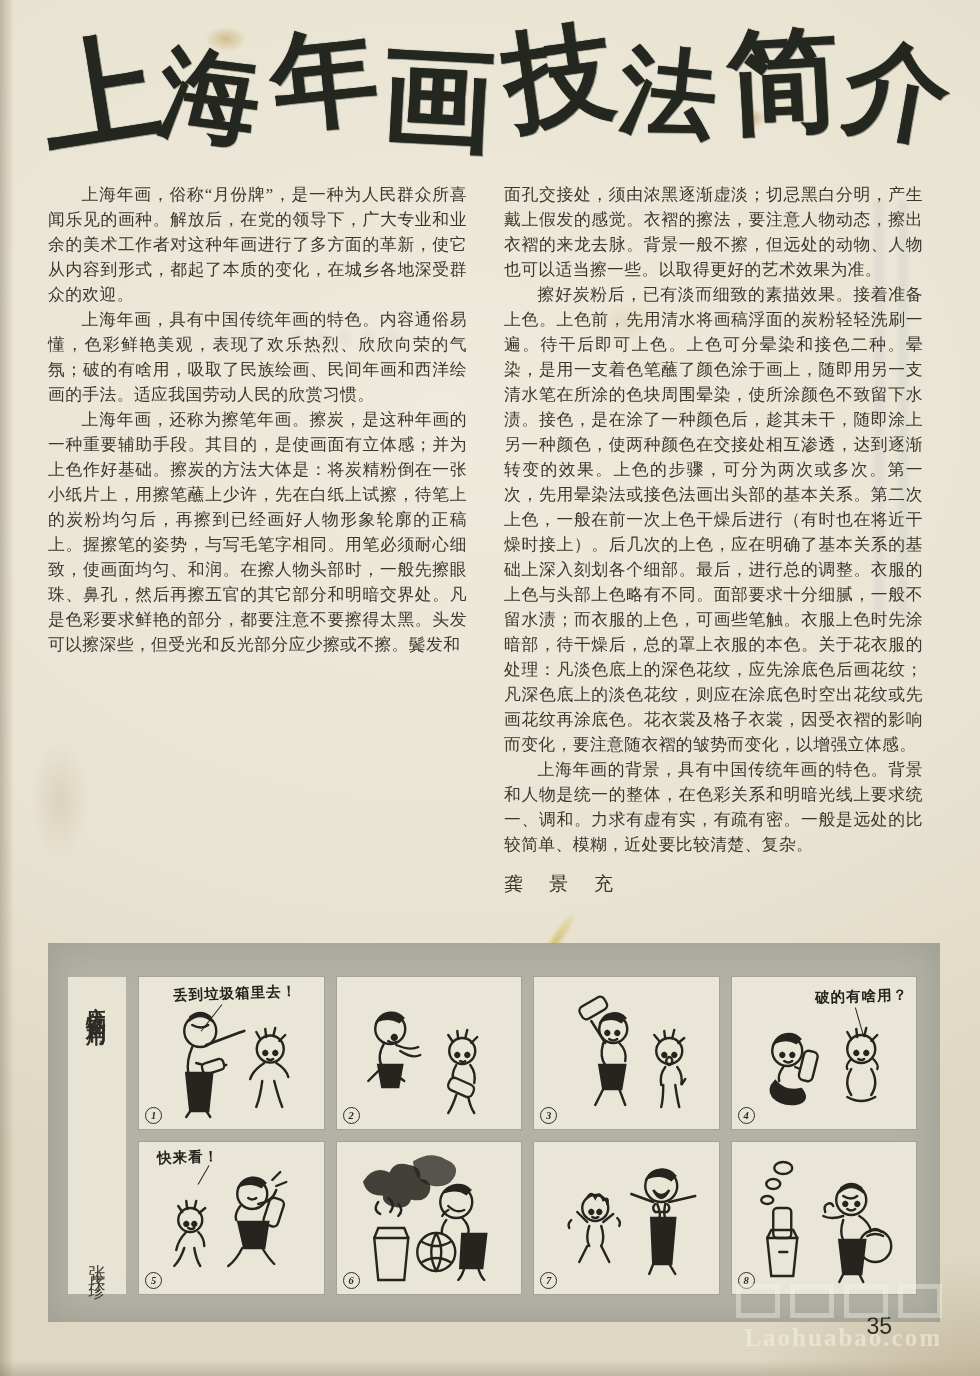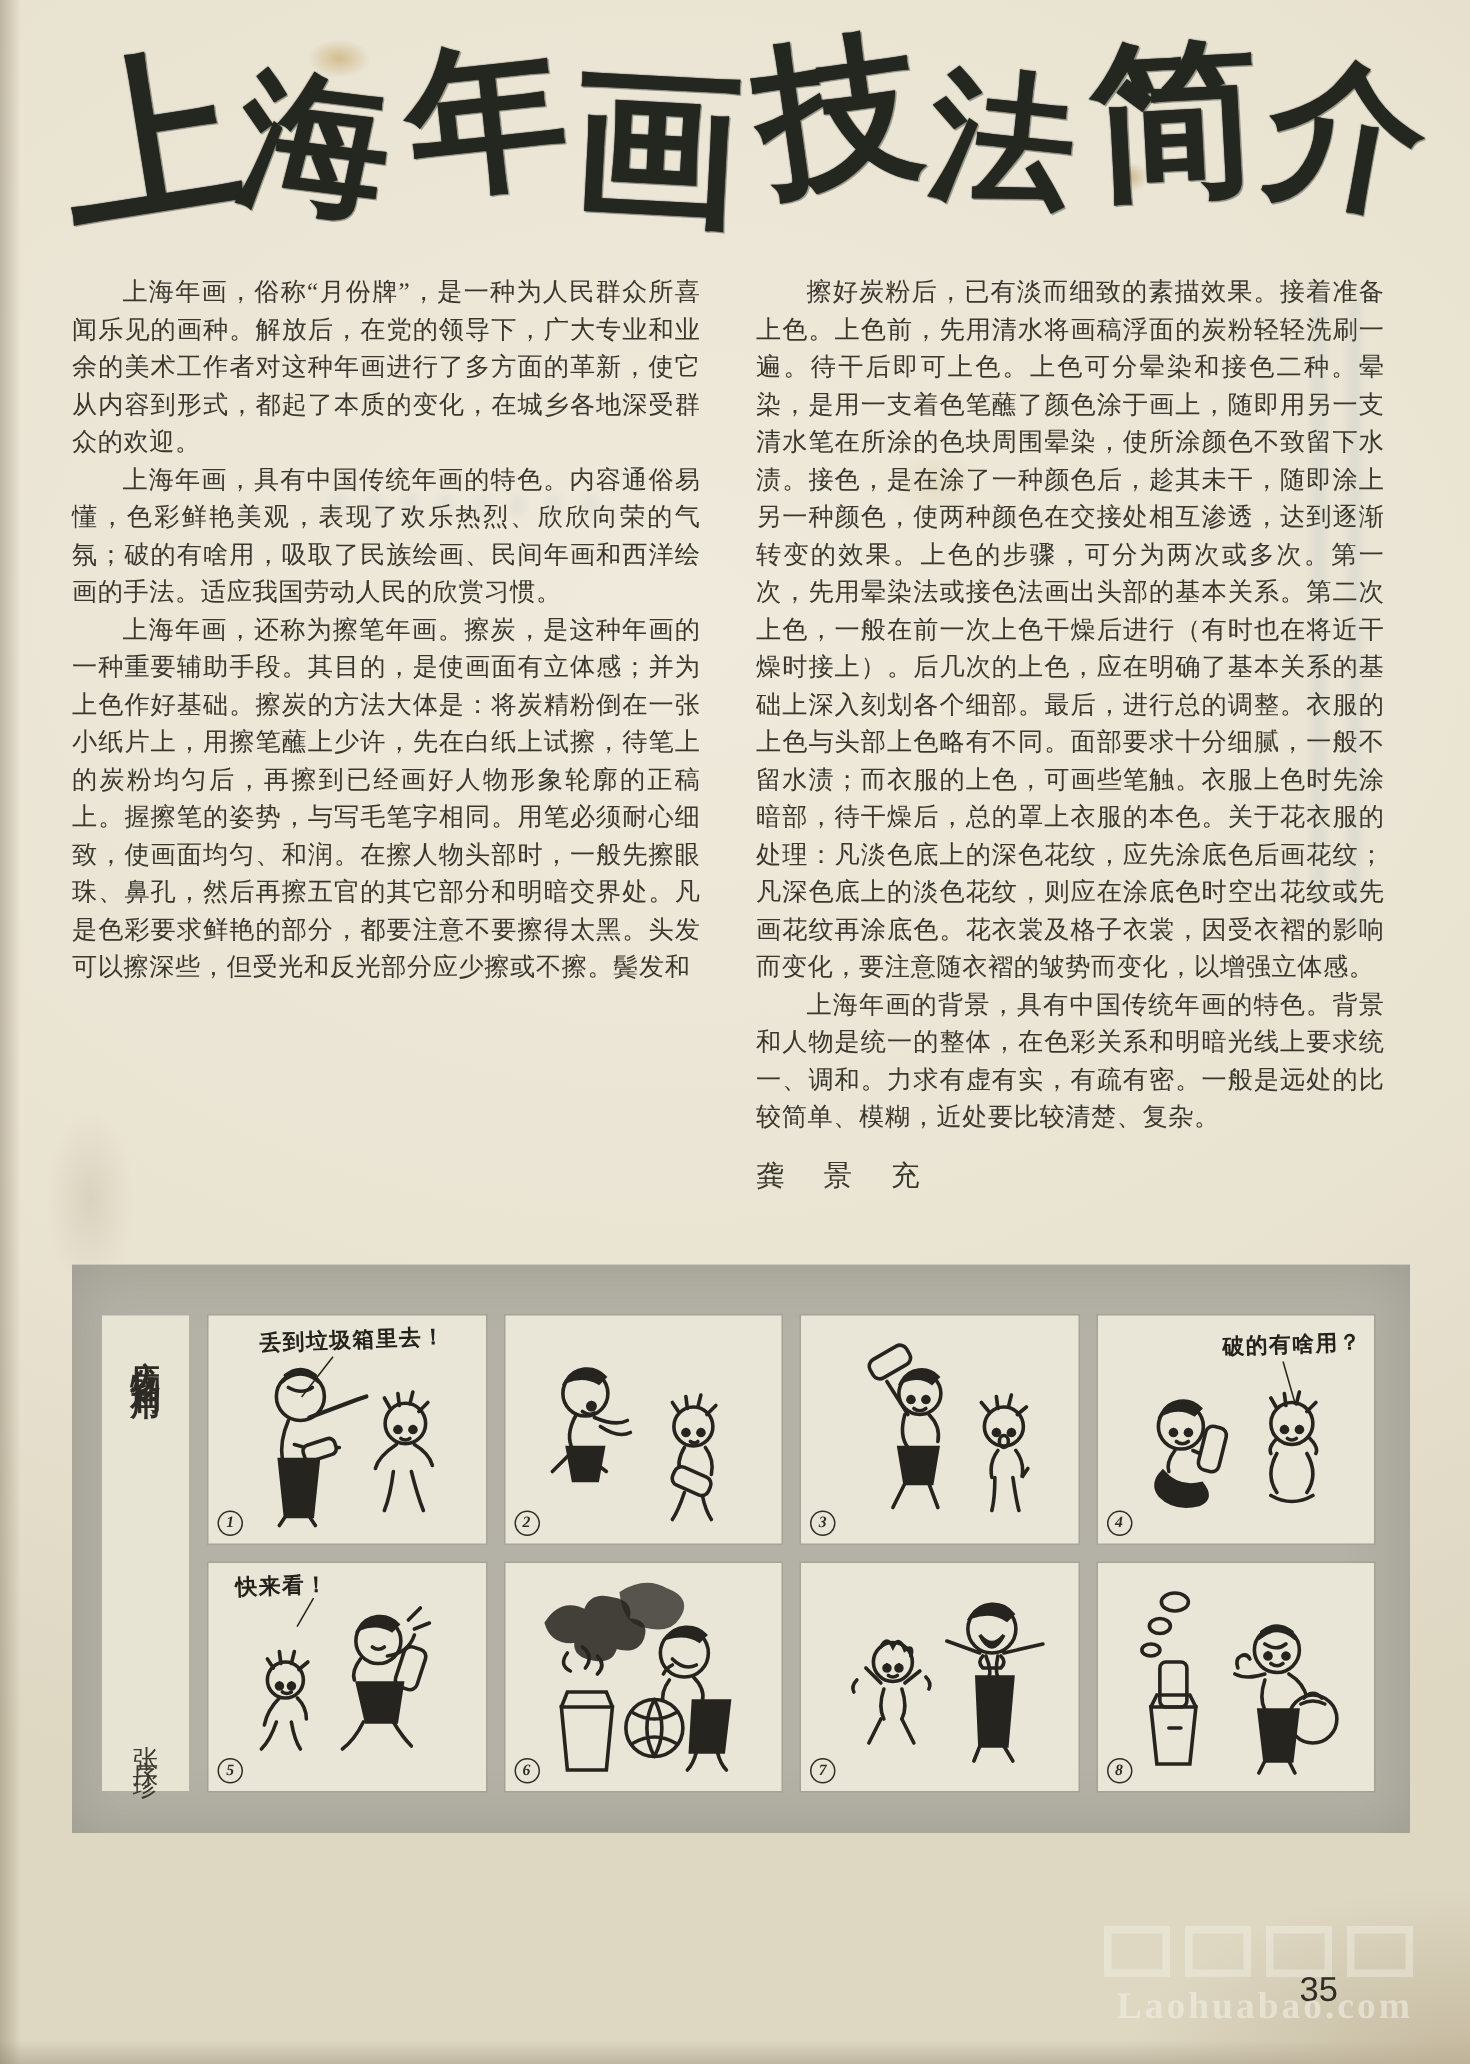--- a/index.html
+++ b/index.html
@@ -190,20 +190,21 @@
     <span class="cal-char">介</span>
   </div>
 
   <div class="columns">
     <div class="col">
       <p class="indent">上海年画，俗称“月份牌”，是一种为人民群众所喜闻乐见的画种。解放后，在党的领导下，广大专业和业余的美术工作者对这种年画进行了多方面的革新，使它从内容到形式，都起了本质的变化，在城乡各地深受群众的欢迎。</p>
       <p class="indent">上海年画，具有中国传统年画的特色。内容通俗易懂，色彩鲜艳美观，表现了欢乐热烈、欣欣向荣的气氛；破的有啥用，吸取了民族绘画、民间年画和西洋绘画的手法。适应我国劳动人民的欣赏习惯。</p>
       <p class="indent">上海年画，还称为擦笔年画。擦炭，是这种年画的一种重要辅助手段。其目的，是使画面有立体感；并为上色作好基础。擦炭的方法大体是：将炭精粉倒在一张小纸片上，用擦笔蘸上少许，先在白纸上试擦，待笔上的炭粉均匀后，再擦到已经画好人物形象轮廓的正稿上。握擦笔的姿势，与写毛笔字相同。用笔必须耐心细致，使画面均匀、和润。在擦人物头部时，一般先擦眼珠、鼻孔，然后再擦五官的其它部分和明暗交界处。凡是色彩要求鲜艳的部分，都要注意不要擦得太黑。头发可以擦深些，但受光和反光部分应少擦或不擦。鬓发和</p>
     </div>
     <div class="col">
+      <p>面孔交接处，须由浓黑逐渐虚淡；切忌黑白分明，产生戴上假发的感觉。衣褶的擦法，要注意人物动态，擦出衣褶的来龙去脉。背景一般不擦，但远处的动物、人物也可以适当擦一些。以取得更好的艺术效果为准。</p>
       <p class="indent">擦好炭粉后，已有淡而细致的素描效果。接着准备上色。上色前，先用清水将画稿浮面的炭粉轻轻洗刷一遍。待干后即可上色。上色可分晕染和接色二种。晕染，是用一支着色笔蘸了颜色涂于画上，随即用另一支清水笔在所涂的色块周围晕染，使所涂颜色不致留下水渍。接色，是在涂了一种颜色后，趁其未干，随即涂上另一种颜色，使两种颜色在交接处相互渗透，达到逐渐转变的效果。上色的步骤，可分为两次或多次。第一次，先用晕染法或接色法画出头部的基本关系。第二次上色，一般在前一次上色干燥后进行（有时也在将近干燥时接上）。后几次的上色，应在明确了基本关系的基础上深入刻划各个细部。最后，进行总的调整。衣服的上色与头部上色略有不同。面部要求十分细腻，一般不留水渍；而衣服的上色，可画些笔触。衣服上色时先涂暗部，待干燥后，总的罩上衣服的本色。关于花衣服的处理：凡淡色底上的深色花纹，应先涂底色后画花纹；凡深色底上的淡色花纹，则应在涂底色时空出花纹或先画花纹再涂底色。花衣裳及格子衣裳，因受衣褶的影响而变化，要注意随衣褶的皱势而变化，以增强立体感。</p>
       <p class="indent">上海年画的背景，具有中国传统年画的特色。背景和人物是统一的整体，在色彩关系和明暗光线上要求统一、调和。力求有虚有实，有疏有密。一般是远处的比较简单、模糊，近处要比较清楚、复杂。</p>
       <div class="author-line">龚景充</div>
     </div>
   </div>
 
   <div class="comic">
     <div class="comic-grid">
 
       <div class="label-strip">

